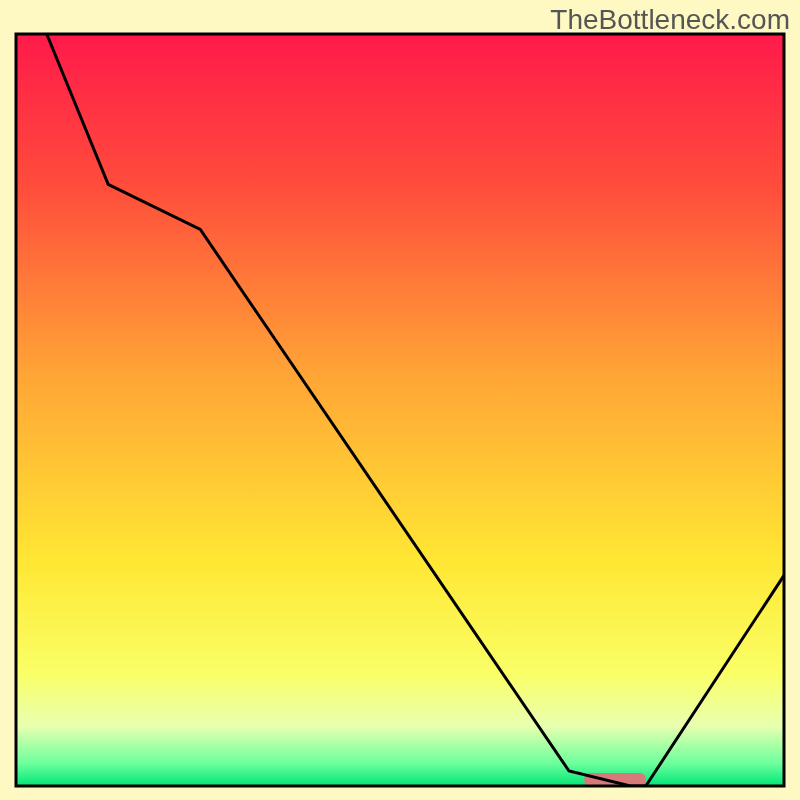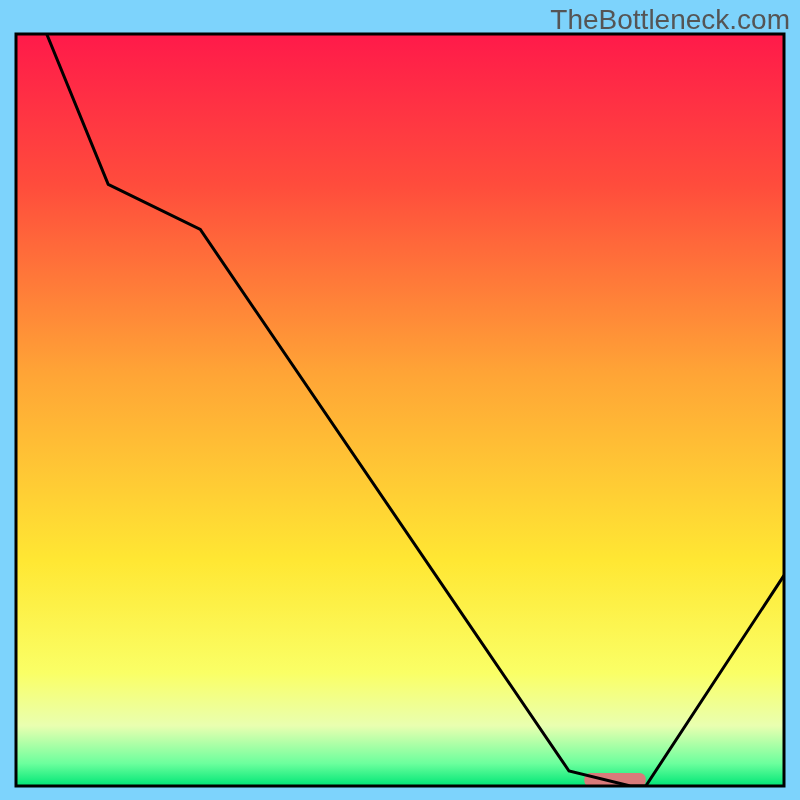--- a/index.html
+++ b/index.html
@@ -8,21 +8,21 @@
     width: 800px;
     height: 800px;
     overflow: hidden;
     font-family: Arial, Helvetica, sans-serif;
     background: #ffffff;
   }
   #chart-container {
     position: relative;
     width: 800px;
     height: 800px;
-    background: #7dd3fc;
+    background: #fef9c3;
   }
   #watermark {
     position: absolute;
     top: 4px;
     right: 10px;
     font-size: 28px;
     font-weight: 400;
     color: #555555;
     letter-spacing: 0px;
     z-index: 5;

